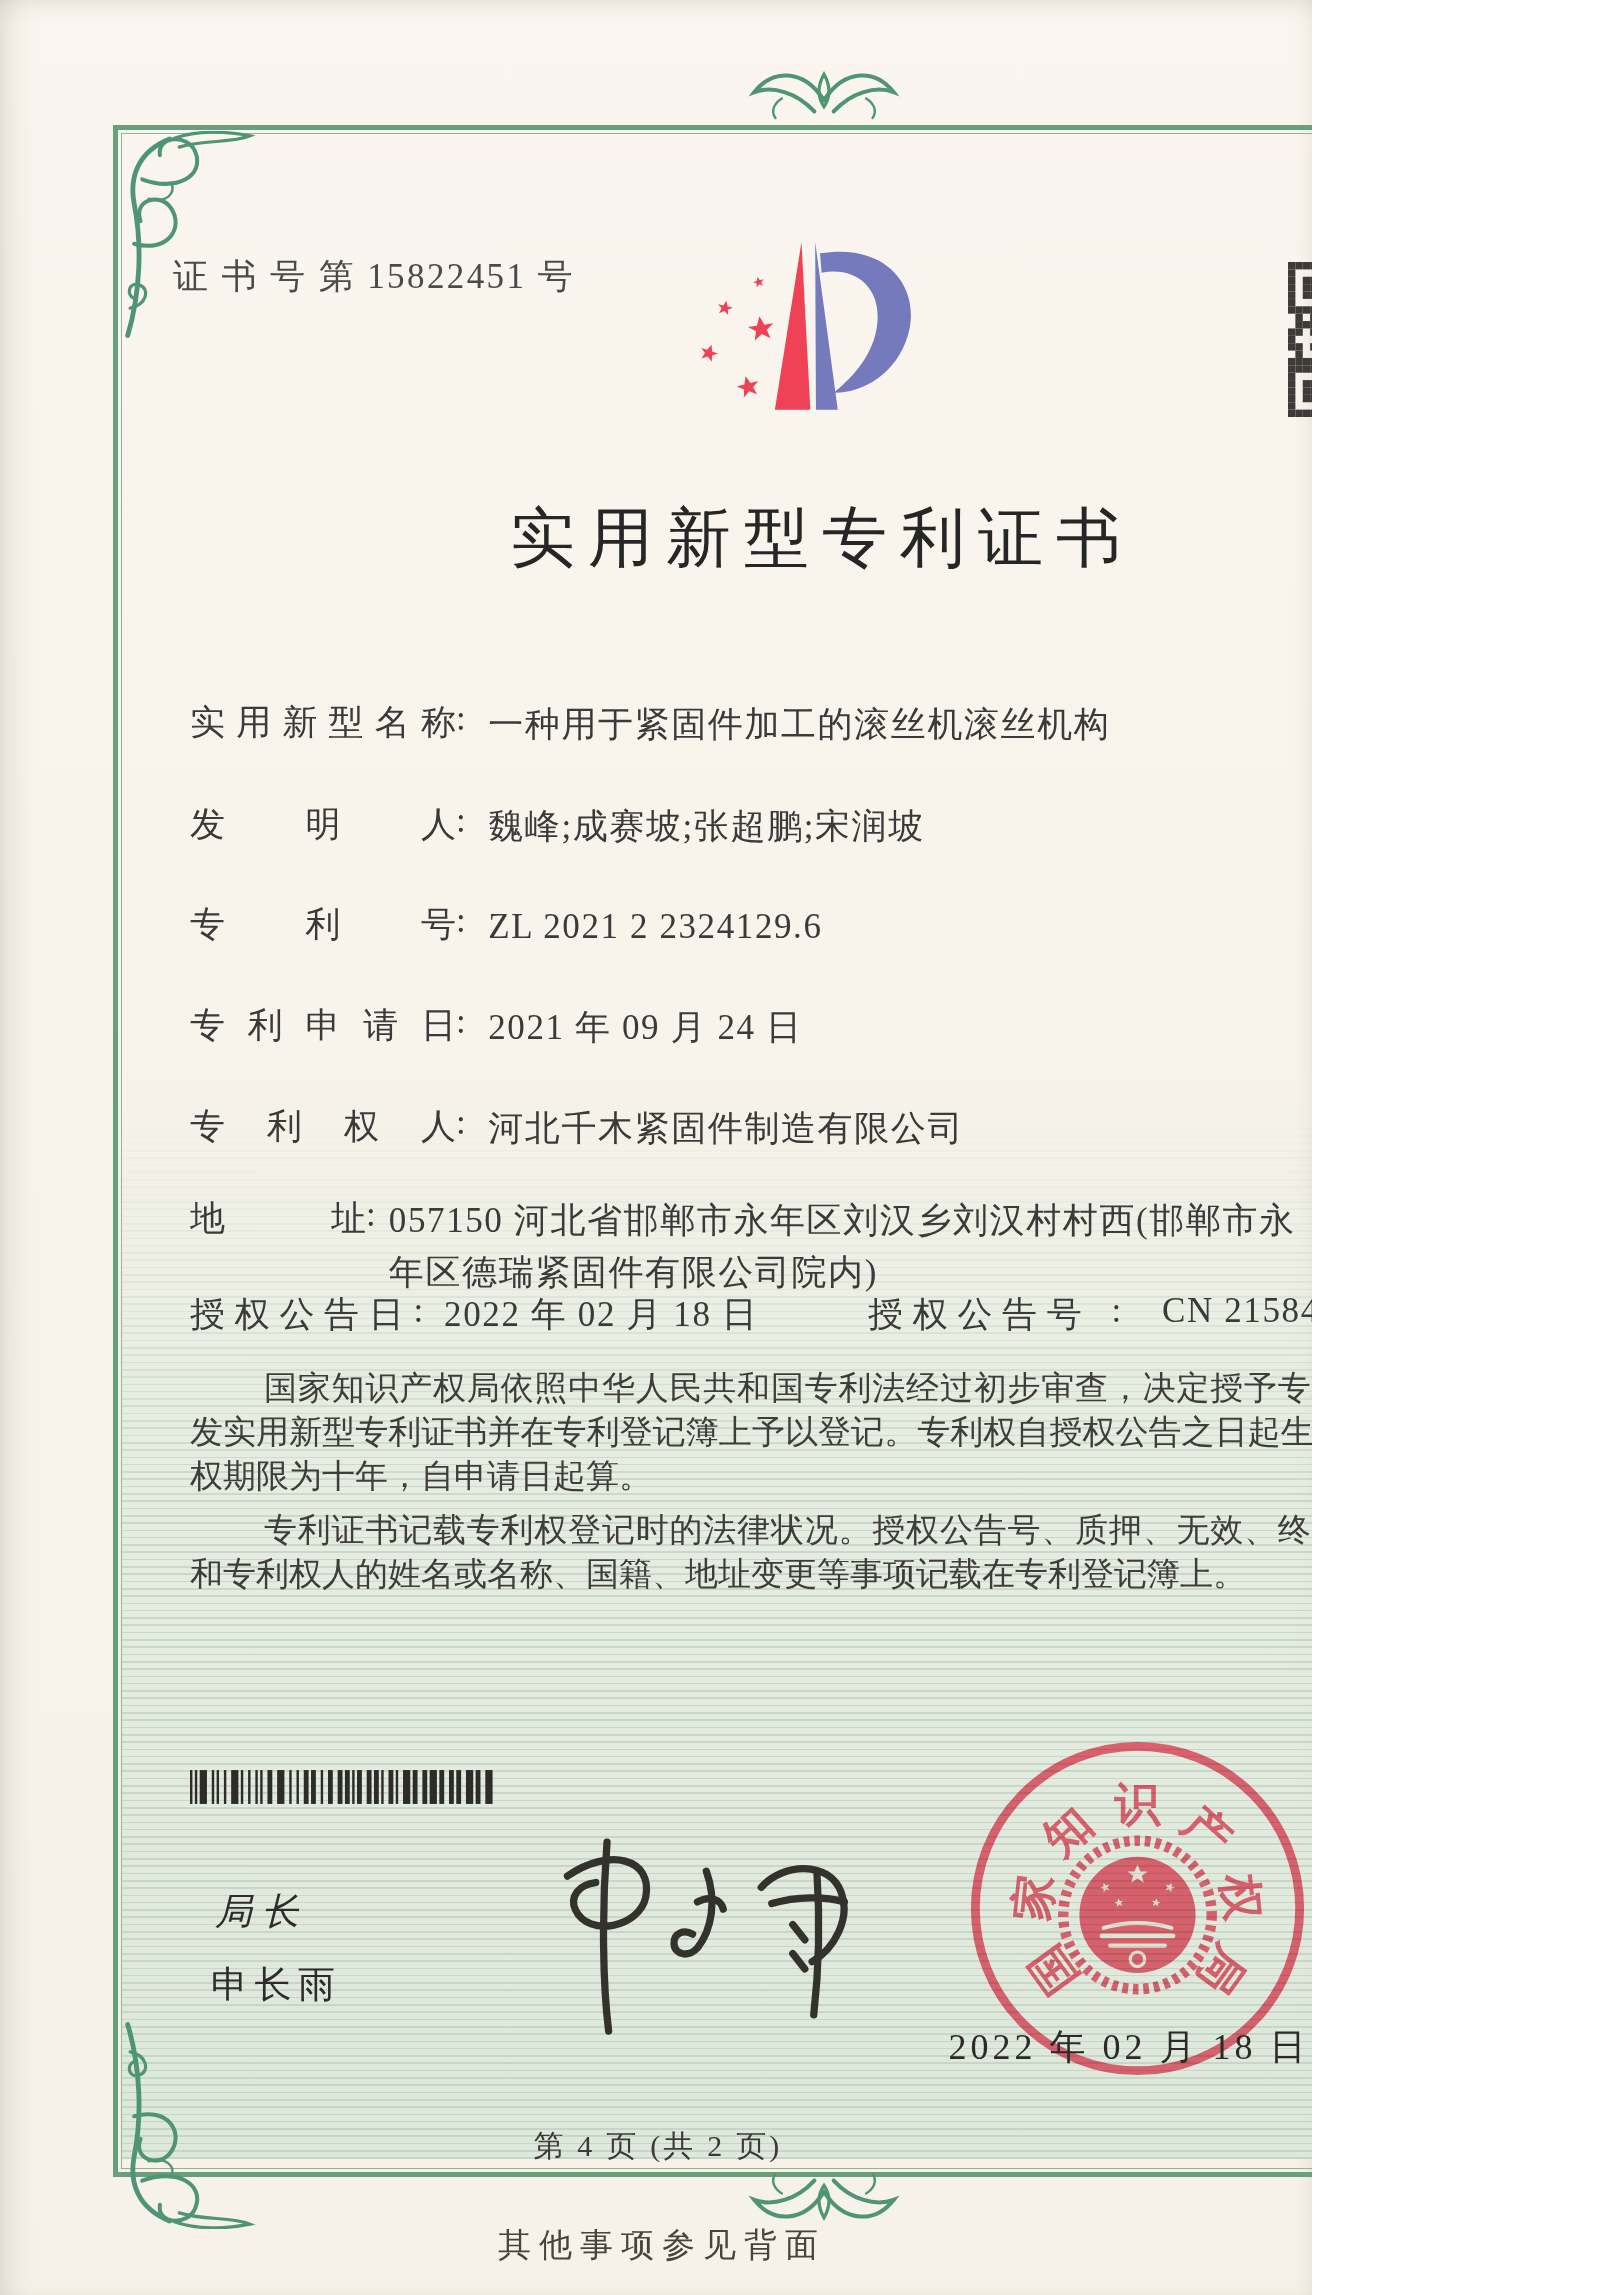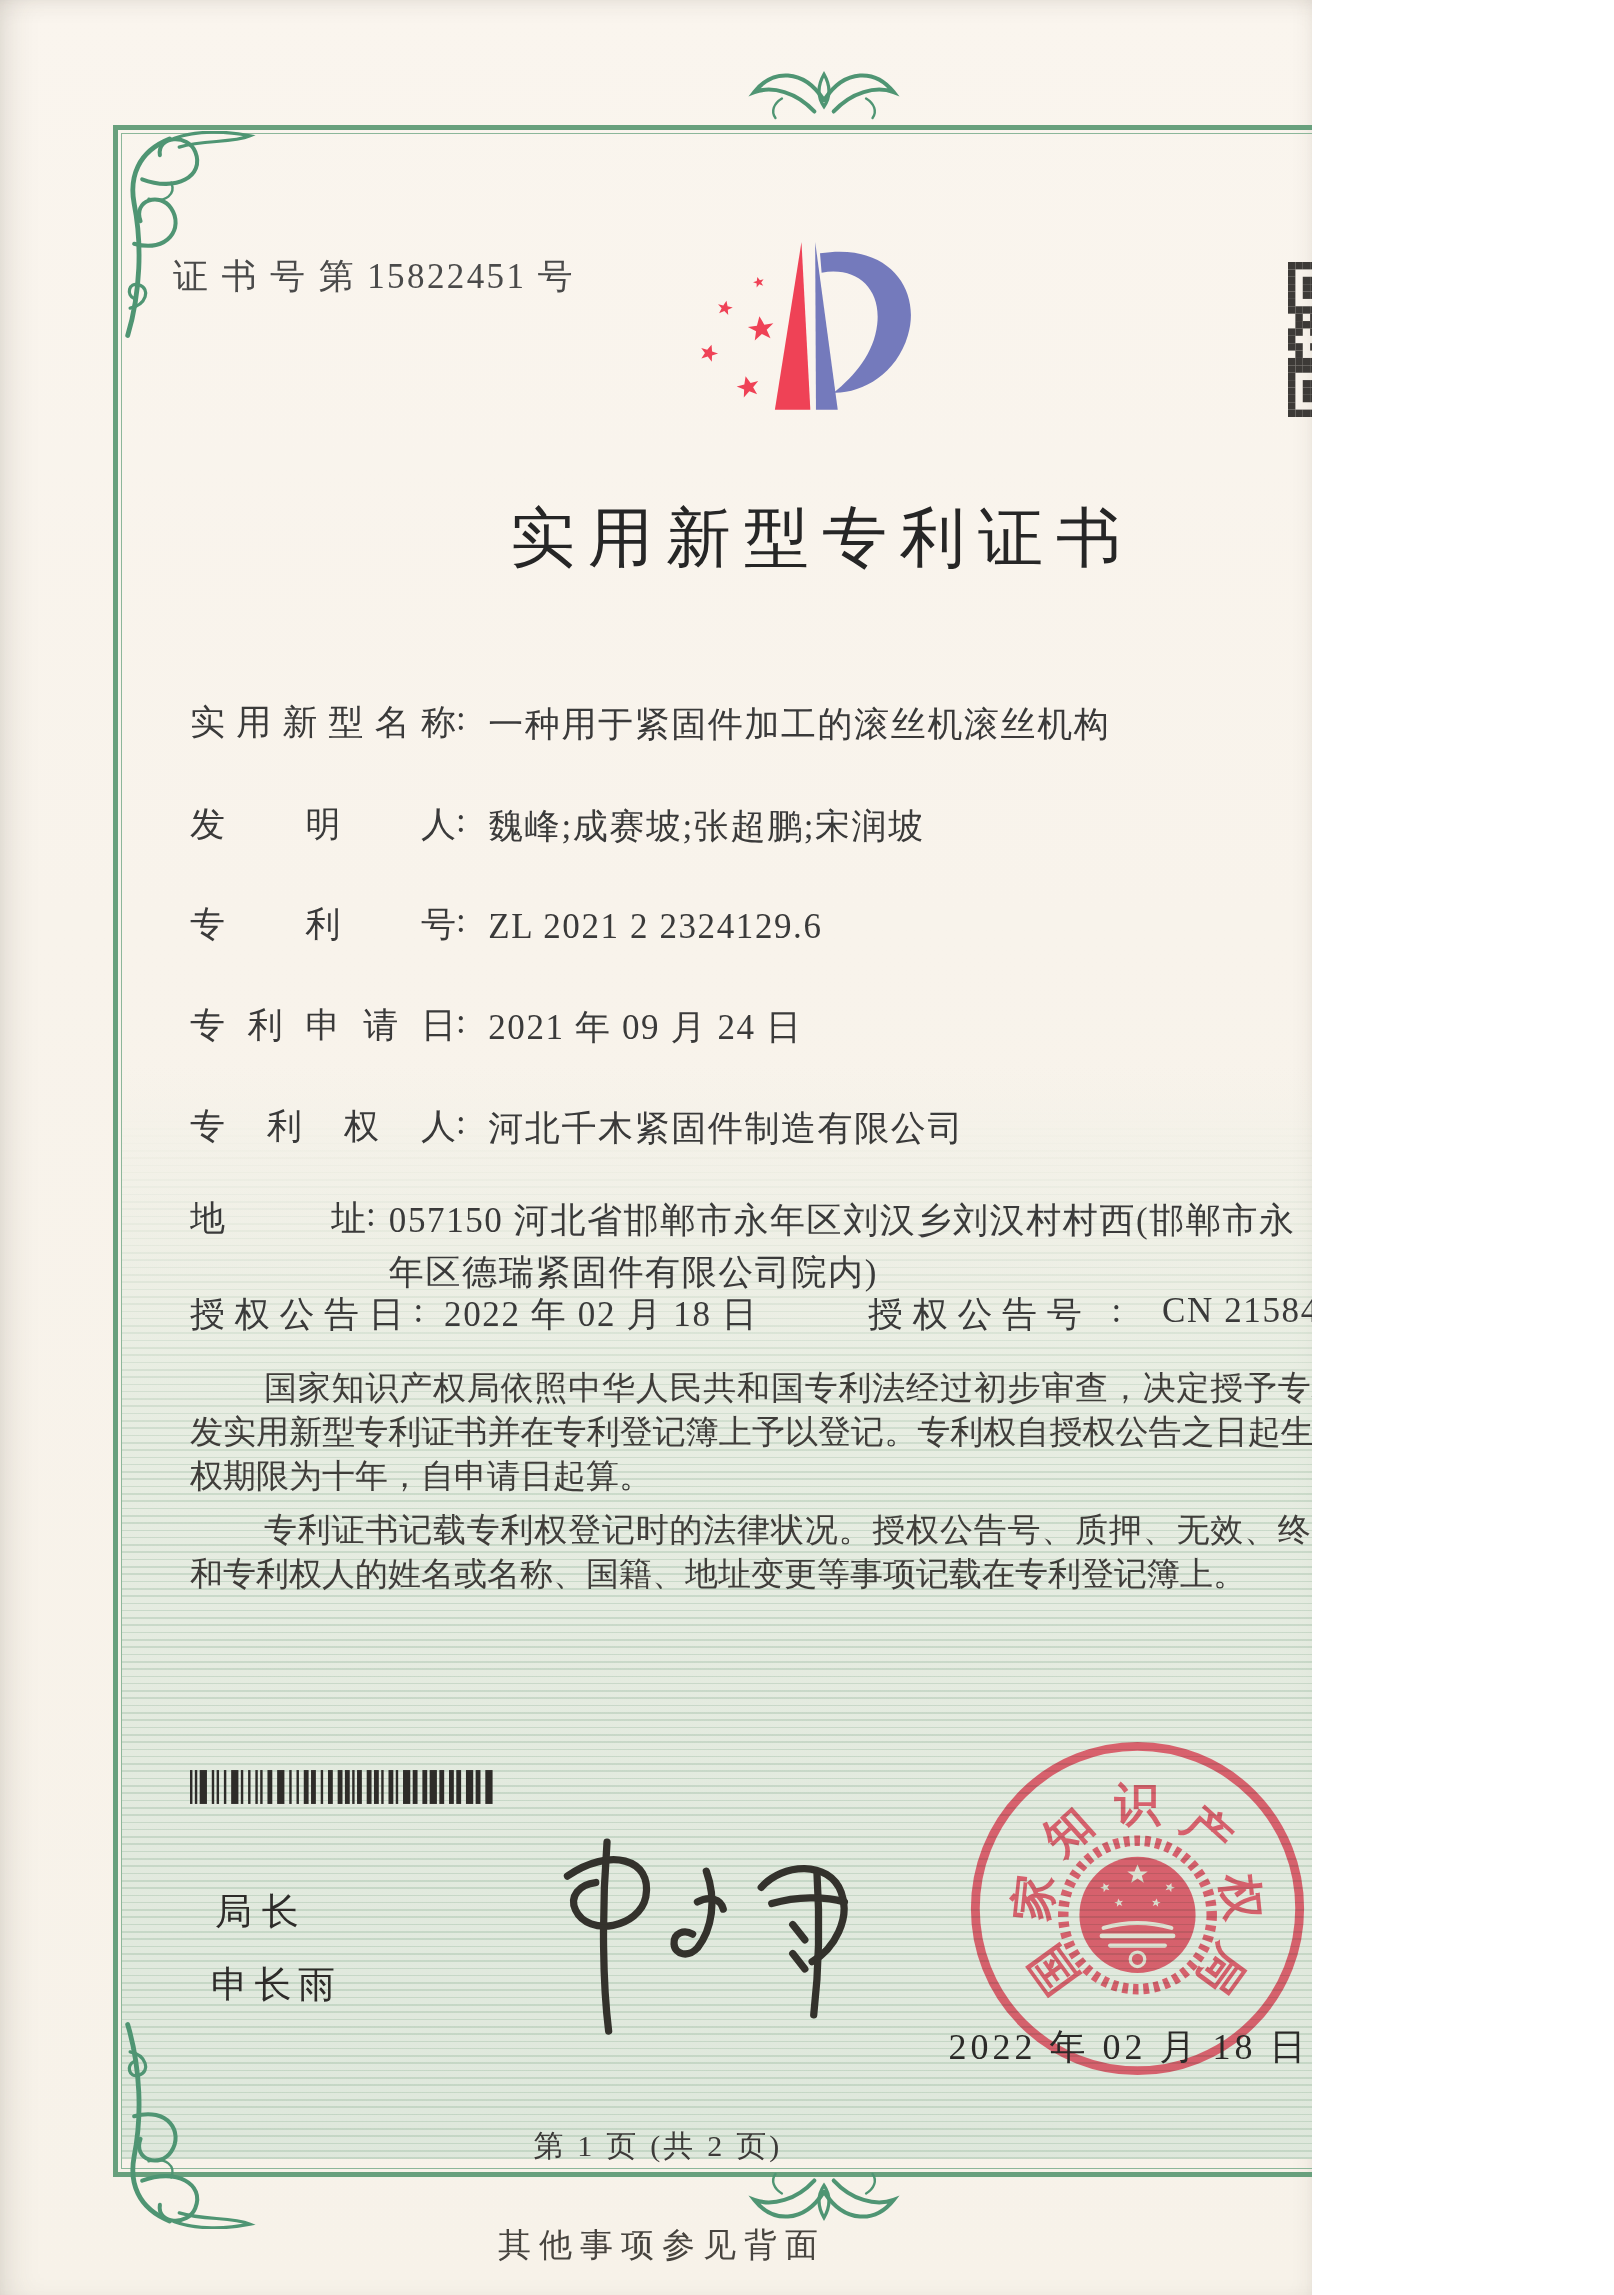--- a/index.html
+++ b/index.html
@@ -29,21 +29,21 @@
   .grant{position:absolute;left:190px;top:1291px;width:1256px;font-size:35px;color:#3a3a3a;}
   .grant .pair{position:absolute;top:0;display:flex;}
   .grant .pair.right{left:678px;gap:20px;}
   .grant .glab{letter-spacing:9.7px;}
   .grant .colon{width:27.4px;}
   .grant .val{margin-left:3.2px;letter-spacing:1.6px;}
   .para{position:absolute;left:190px;width:1256px;font-size:33px;line-height:44px;
         color:#3f3d3a;text-align:justify;text-indent:74px;margin:0;}
   .p1{top:1366px;} .p2{top:1508px;}
   .barcode{position:absolute;left:190px;top:1770px;width:305px;height:34px;}
-  .issuer-title{position:absolute;left:215px;top:1887px;font-size:37px;letter-spacing:9.7px;color:#2e2c2a;}
+  .issuer-title{position:absolute;left:215px;top:1887px;font-size:37px;letter-spacing:9.7px;color:#2e2c2a;font-style:italic;}
   .issuer-name{position:absolute;left:211px;top:1960px;font-size:37px;letter-spacing:6.5px;color:#2e2c2a;}
   .signature{position:absolute;left:464px;top:1826px;}
   .seal{position:absolute;left:960px;top:1731px;mix-blend-mode:multiply;}
   .seal-date{position:absolute;left:1129px;top:2023px;transform:translateX(-50%);
              font-size:36px;letter-spacing:4px;color:#2b2a28;white-space:nowrap;}
   .page-info{position:absolute;left:658px;top:2126px;transform:translateX(-50%);
              font-size:30px;letter-spacing:3.2px;color:#3c3a38;white-space:nowrap;}
   .back-note{position:absolute;left:662px;top:2223px;transform:translateX(-50%);
              font-size:33px;letter-spacing:8px;color:#47443f;white-space:nowrap;}
 </style>
@@ -491,17 +491,17 @@
           <path d="M176 254 L264 254" stroke-width="6"></path>
           <path d="M186 266 L254 266" stroke-width="5"></path>
           <circle cx="220" cy="283" r="9" stroke-width="4"></circle>
         </g>
       </g>
     </g>
   </svg>
 
   <div class="seal-date">2022 年 02 月 18 日</div>
 
-  <div class="page-info">第 1 页 (共 2 页)</div>
+  <div class="page-info">第 4 页 (共 2 页)</div>
   <div class="back-note">其他事项参见背面</div>
 
 </div>
 
 
 </body></html>

